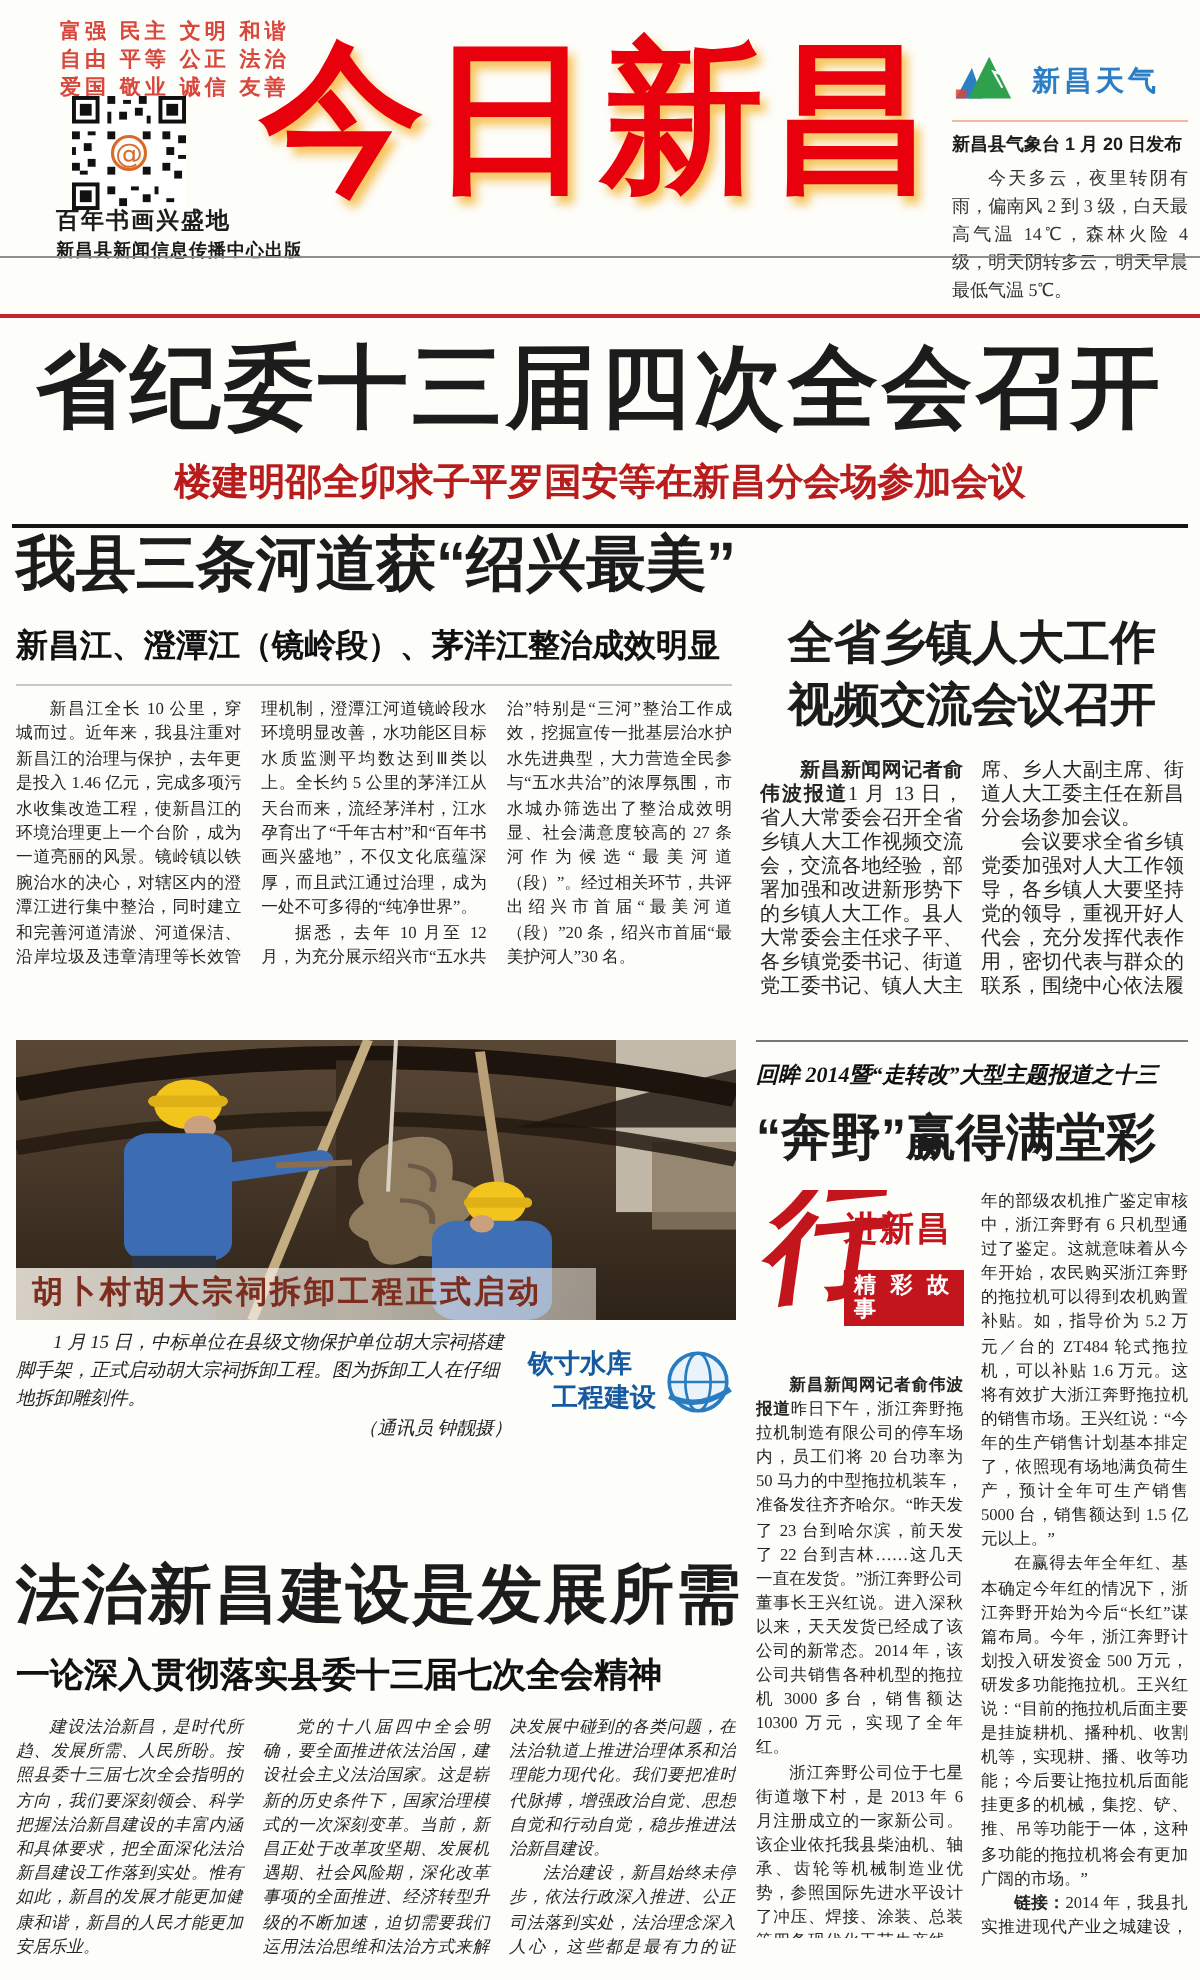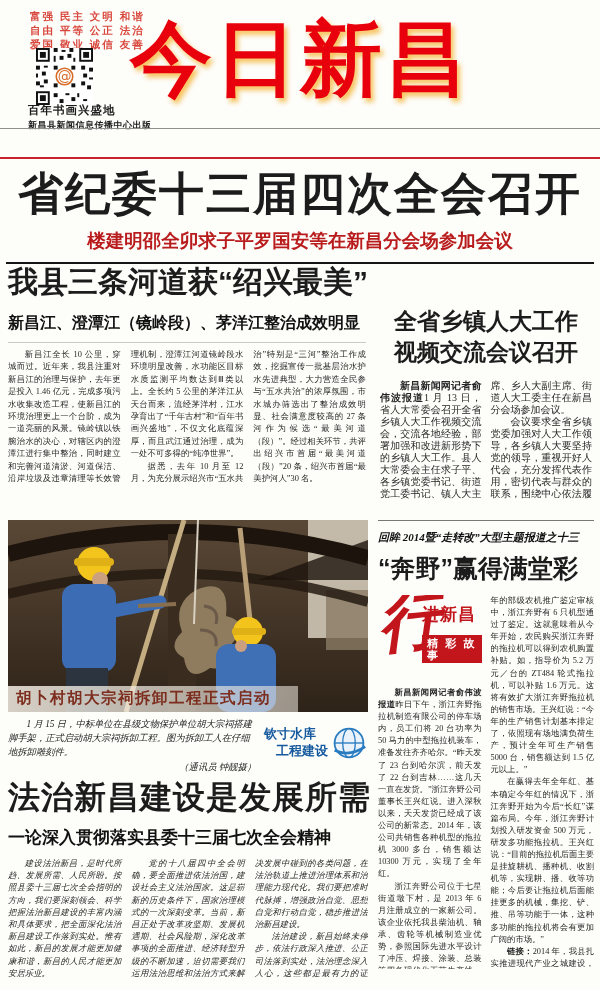--- a/index.html
+++ b/index.html
@@ -55,21 +55,21 @@
     column-count:3; column-gap:10px; column-fill:auto; overflow:hidden;
     font-size:8.4px; line-height:12.4px; text-align:justify; color:#262626; }
   .mid-right { position:absolute; left:380px; top:262px; width:212px; }
   .mid-right h3 { margin-top:44px; font-size:23px; font-weight:900; text-align:center;
     line-height:31px; font-family:"Liberation Sans",sans-serif; }
   .body2 { margin-top:12px; height:130px; column-count:2; column-gap:9px; column-fill:auto;
     overflow:hidden; font-size:10px; line-height:12px; text-align:justify; color:#262626; }
 
   
   .photo-block { position:absolute; left:8px; top:520px; width:360px; }
-  .photo { position:relative; height:192px; overflow:hidden; background:#f0abfc; }
+  .photo { position:relative; height:140px; overflow:hidden; background:#f0abfc; }
   .photo svg { display:block; width:100%; height:100%; }
   .photo-overlay { position:absolute; left:0; right:70px; bottom:0;
     background:linear-gradient(90deg, rgba(243,238,228,.85), rgba(243,238,228,.55));
     padding:2px 8px 3px; font-size:15.5px; font-weight:900; color:#7c2d1d; letter-spacing:1.5px;
     font-family:"Liberation Sans",sans-serif; white-space:nowrap; }
   .caption-row { display:flex; gap:8px; margin-top:5px; }
   .caption { flex:1; font-size:9.3px; line-height:14px; font-style:italic; color:#222; }
   .credit { text-align:right; font-style:italic; font-size:9.3px; margin-top:1px; }
   .badge { width:104px; display:flex; align-items:flex-start; gap:3px; padding-top:8px; }
   .badge-text { color:#155a9e; font-weight:900; font-size:13px; line-height:17px;
@@ -171,20 +171,35 @@
     </svg>
   </div>
 
   <div class="publisher">
     <div class="l1">百年书画兴盛地</div>
     <div class="l2">新昌县新闻信息传播中心出版</div>
   </div>
 
   <div class="masthead-title">今日新昌</div>
 
+  <div class="weather">
+    <div class="weather-head">
+      <span>
+        <svg viewBox="0 0 40 28" width="36" height="25">
+          <path d="M2,26 L11,9 L17,26 Z" fill="#2b7fc4"></path>
+          <path d="M9,26 L21,2 L33,26 Z" fill="#2fa14d"></path>
+          <path d="M21,2 L26,12 L23,11 L28,20" stroke="#fff" stroke-width="1.2" fill="none"></path>
+          <rect x="2" y="21" width="6" height="5" fill="#d8473c" opacity=".85"></rect>
+        </svg>
+      </span>
+      <span class="weather-title">新昌天气</span>
+    </div>
+    <div class="weather-issued">新昌县气象台 1 月 20 日发布</div>
+    <div class="weather-text">今天多云，夜里转阴有雨，偏南风 2 到 3 级，白天最高气温 14℃，森林火险 4 级，明天阴转多云，明天早晨最低气温 5℃。</div>
+  </div>
 
   <div class="rule-gray"></div>
 
 
   <div class="rule-red"></div>
 
   <div class="lead">
     <h1>省纪委十三届四次全会召开</h1>
     <div class="lead-deck">楼建明邵全卯求子平罗国安等在新昌分会场参加会议</div>
     <div class="lead-rule"></div>

